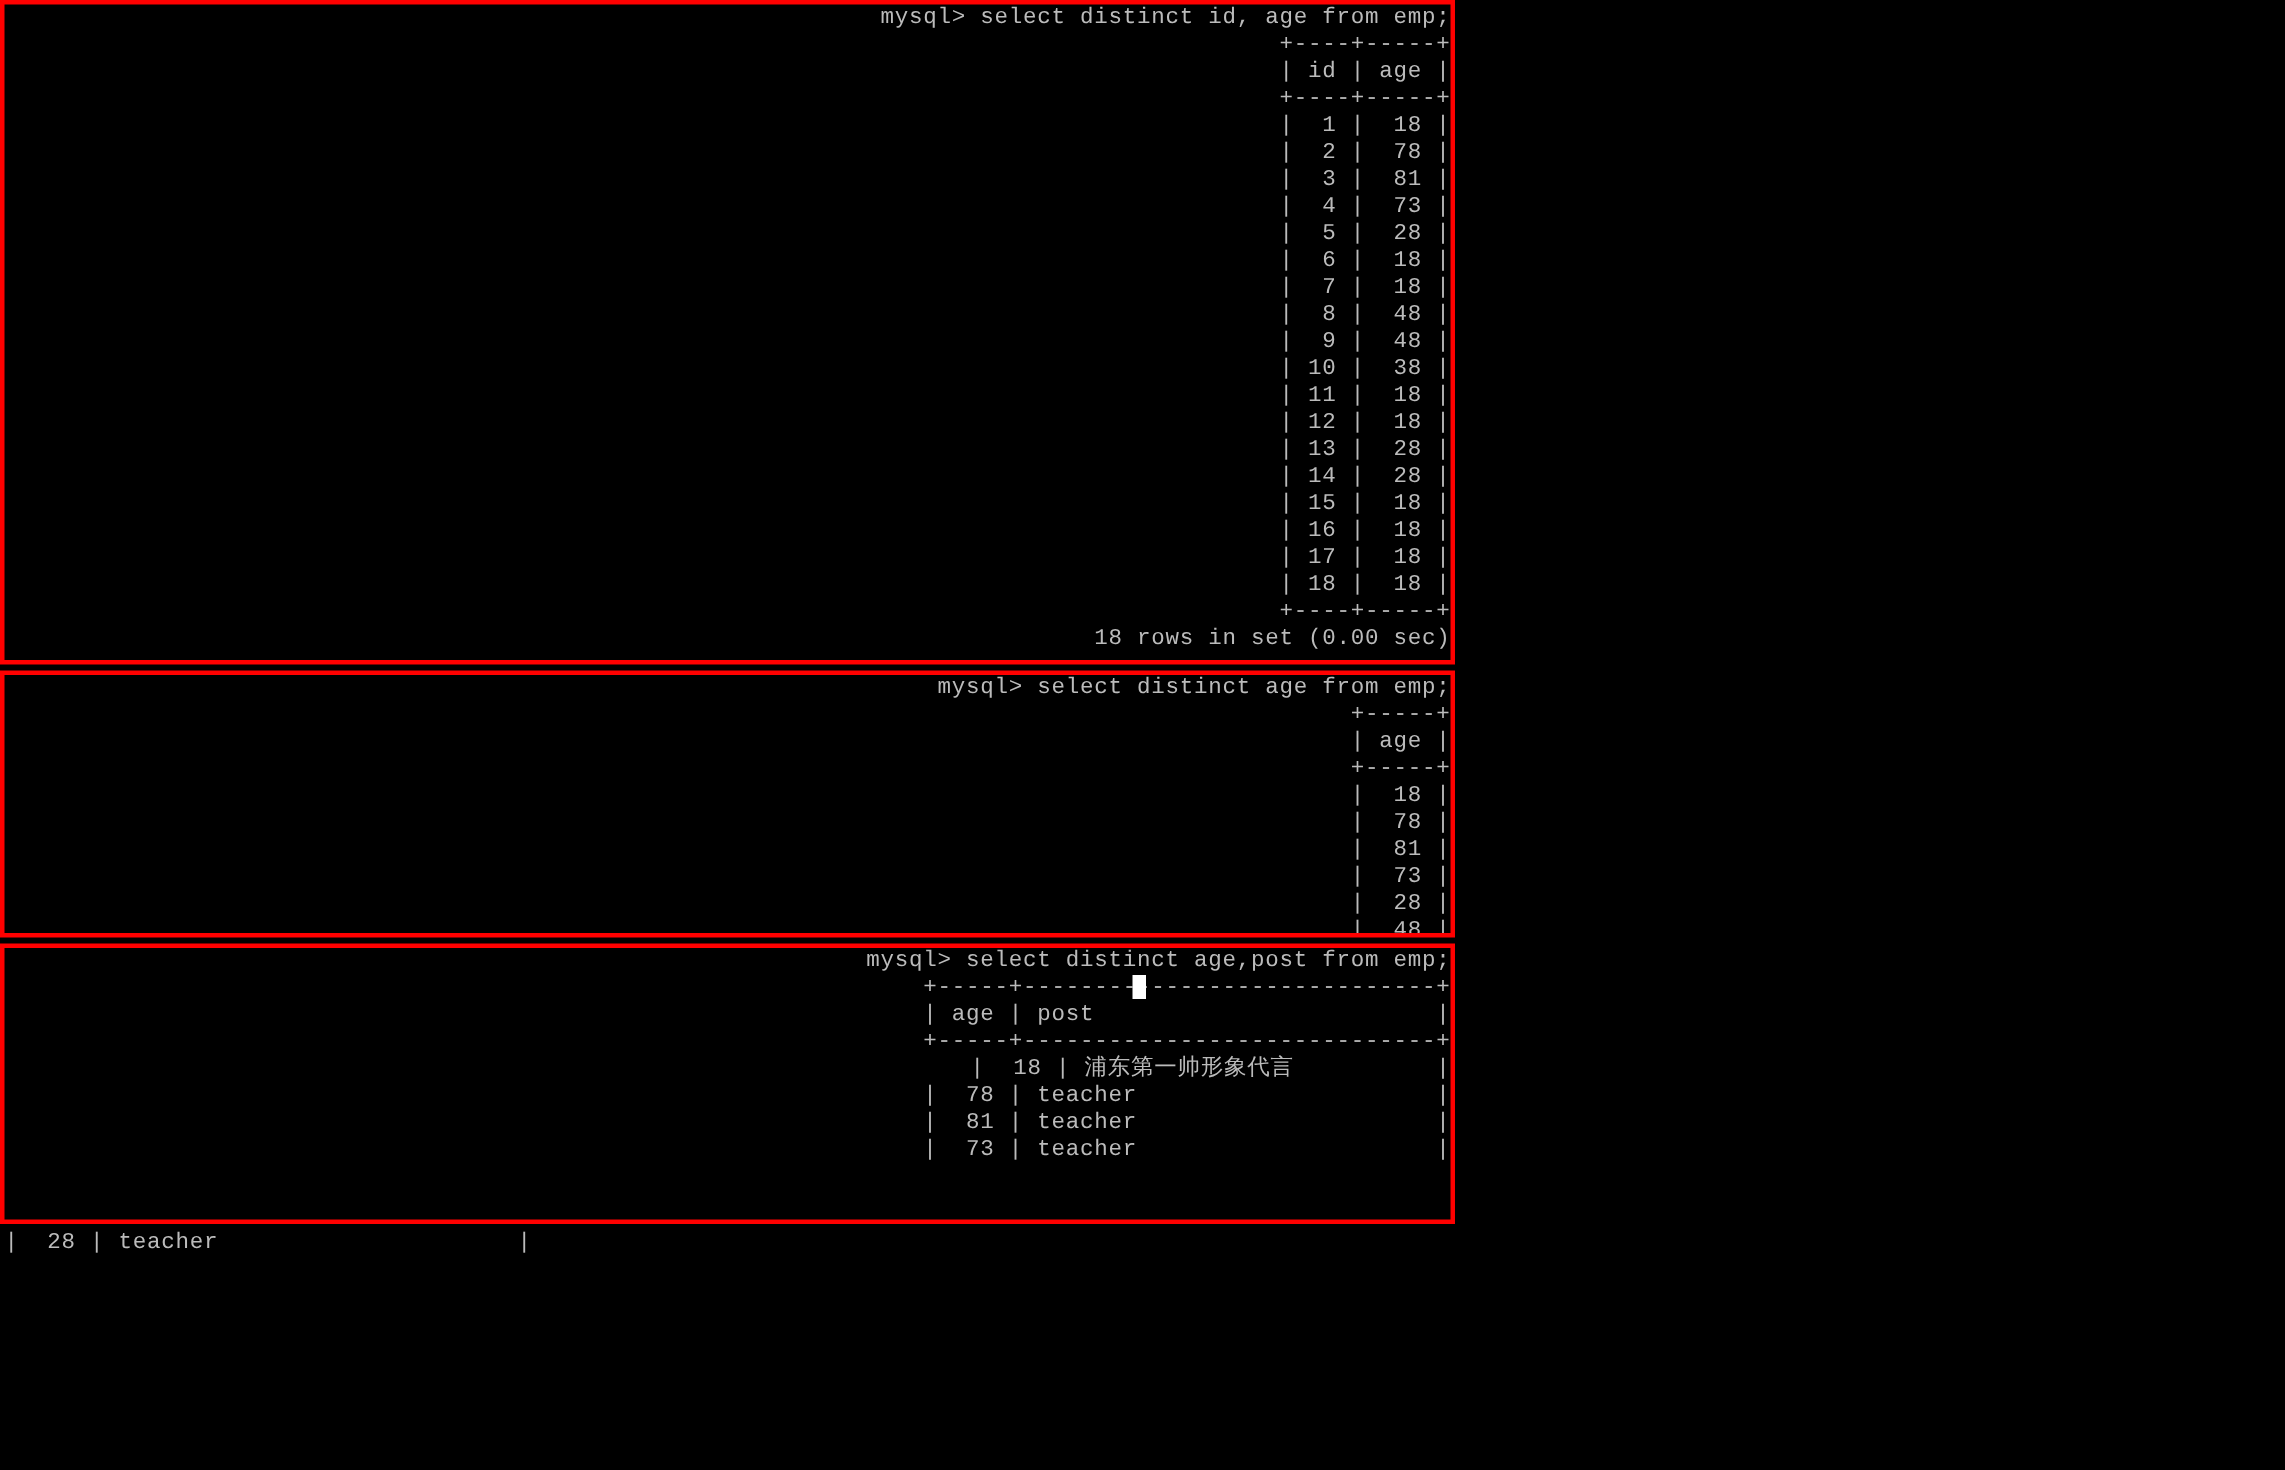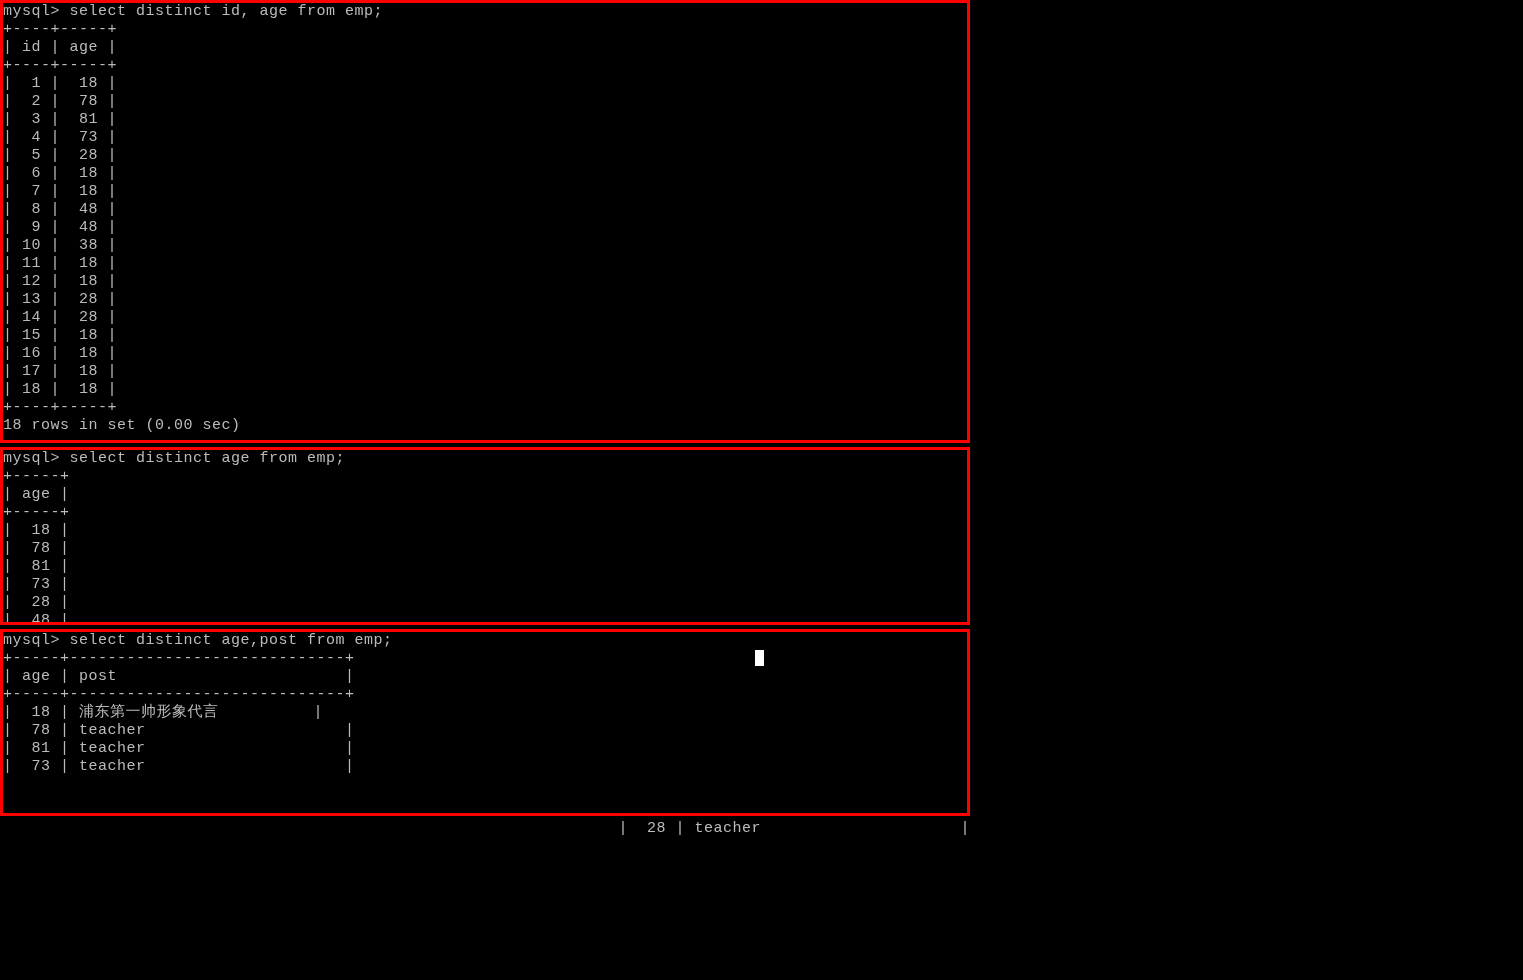--- a/index.html
+++ b/index.html
@@ -16,20 +16,21 @@
       width: 1523px;
       height: 980px;
       overflow: hidden;
     }
     .panel {
       border: 3px solid #ff0000;
       margin-bottom: 4px;
       width: 970px;
       overflow: hidden;
       position: relative;
+      text-align: right;
     }
     .panel-1 { height: 443px; }
     .panel-2 { height: 178px; }
     .panel-3 { height: 187px; }
     pre {
       font-family: "Courier New", monospace;
       white-space: pre;
       color: #bbb;
       font-size: 15px;
       line-height: 18px;
@@ -42,21 +43,20 @@
       background: #fff;
       top: 18px;
       left: 752px;
     }
     .overflow-row {
       width: 970px;
       padding-left: 3px;
     }
     .overflow-row pre {
       color: #bbb;
-      text-align: right;
     }
   </style>
 </head>
 <body>
 
 <div class="panel panel-1">
   <pre id="output1">mysql&gt; select distinct id, age from emp;
 +----+-----+
 | id | age |
 +----+-----+

